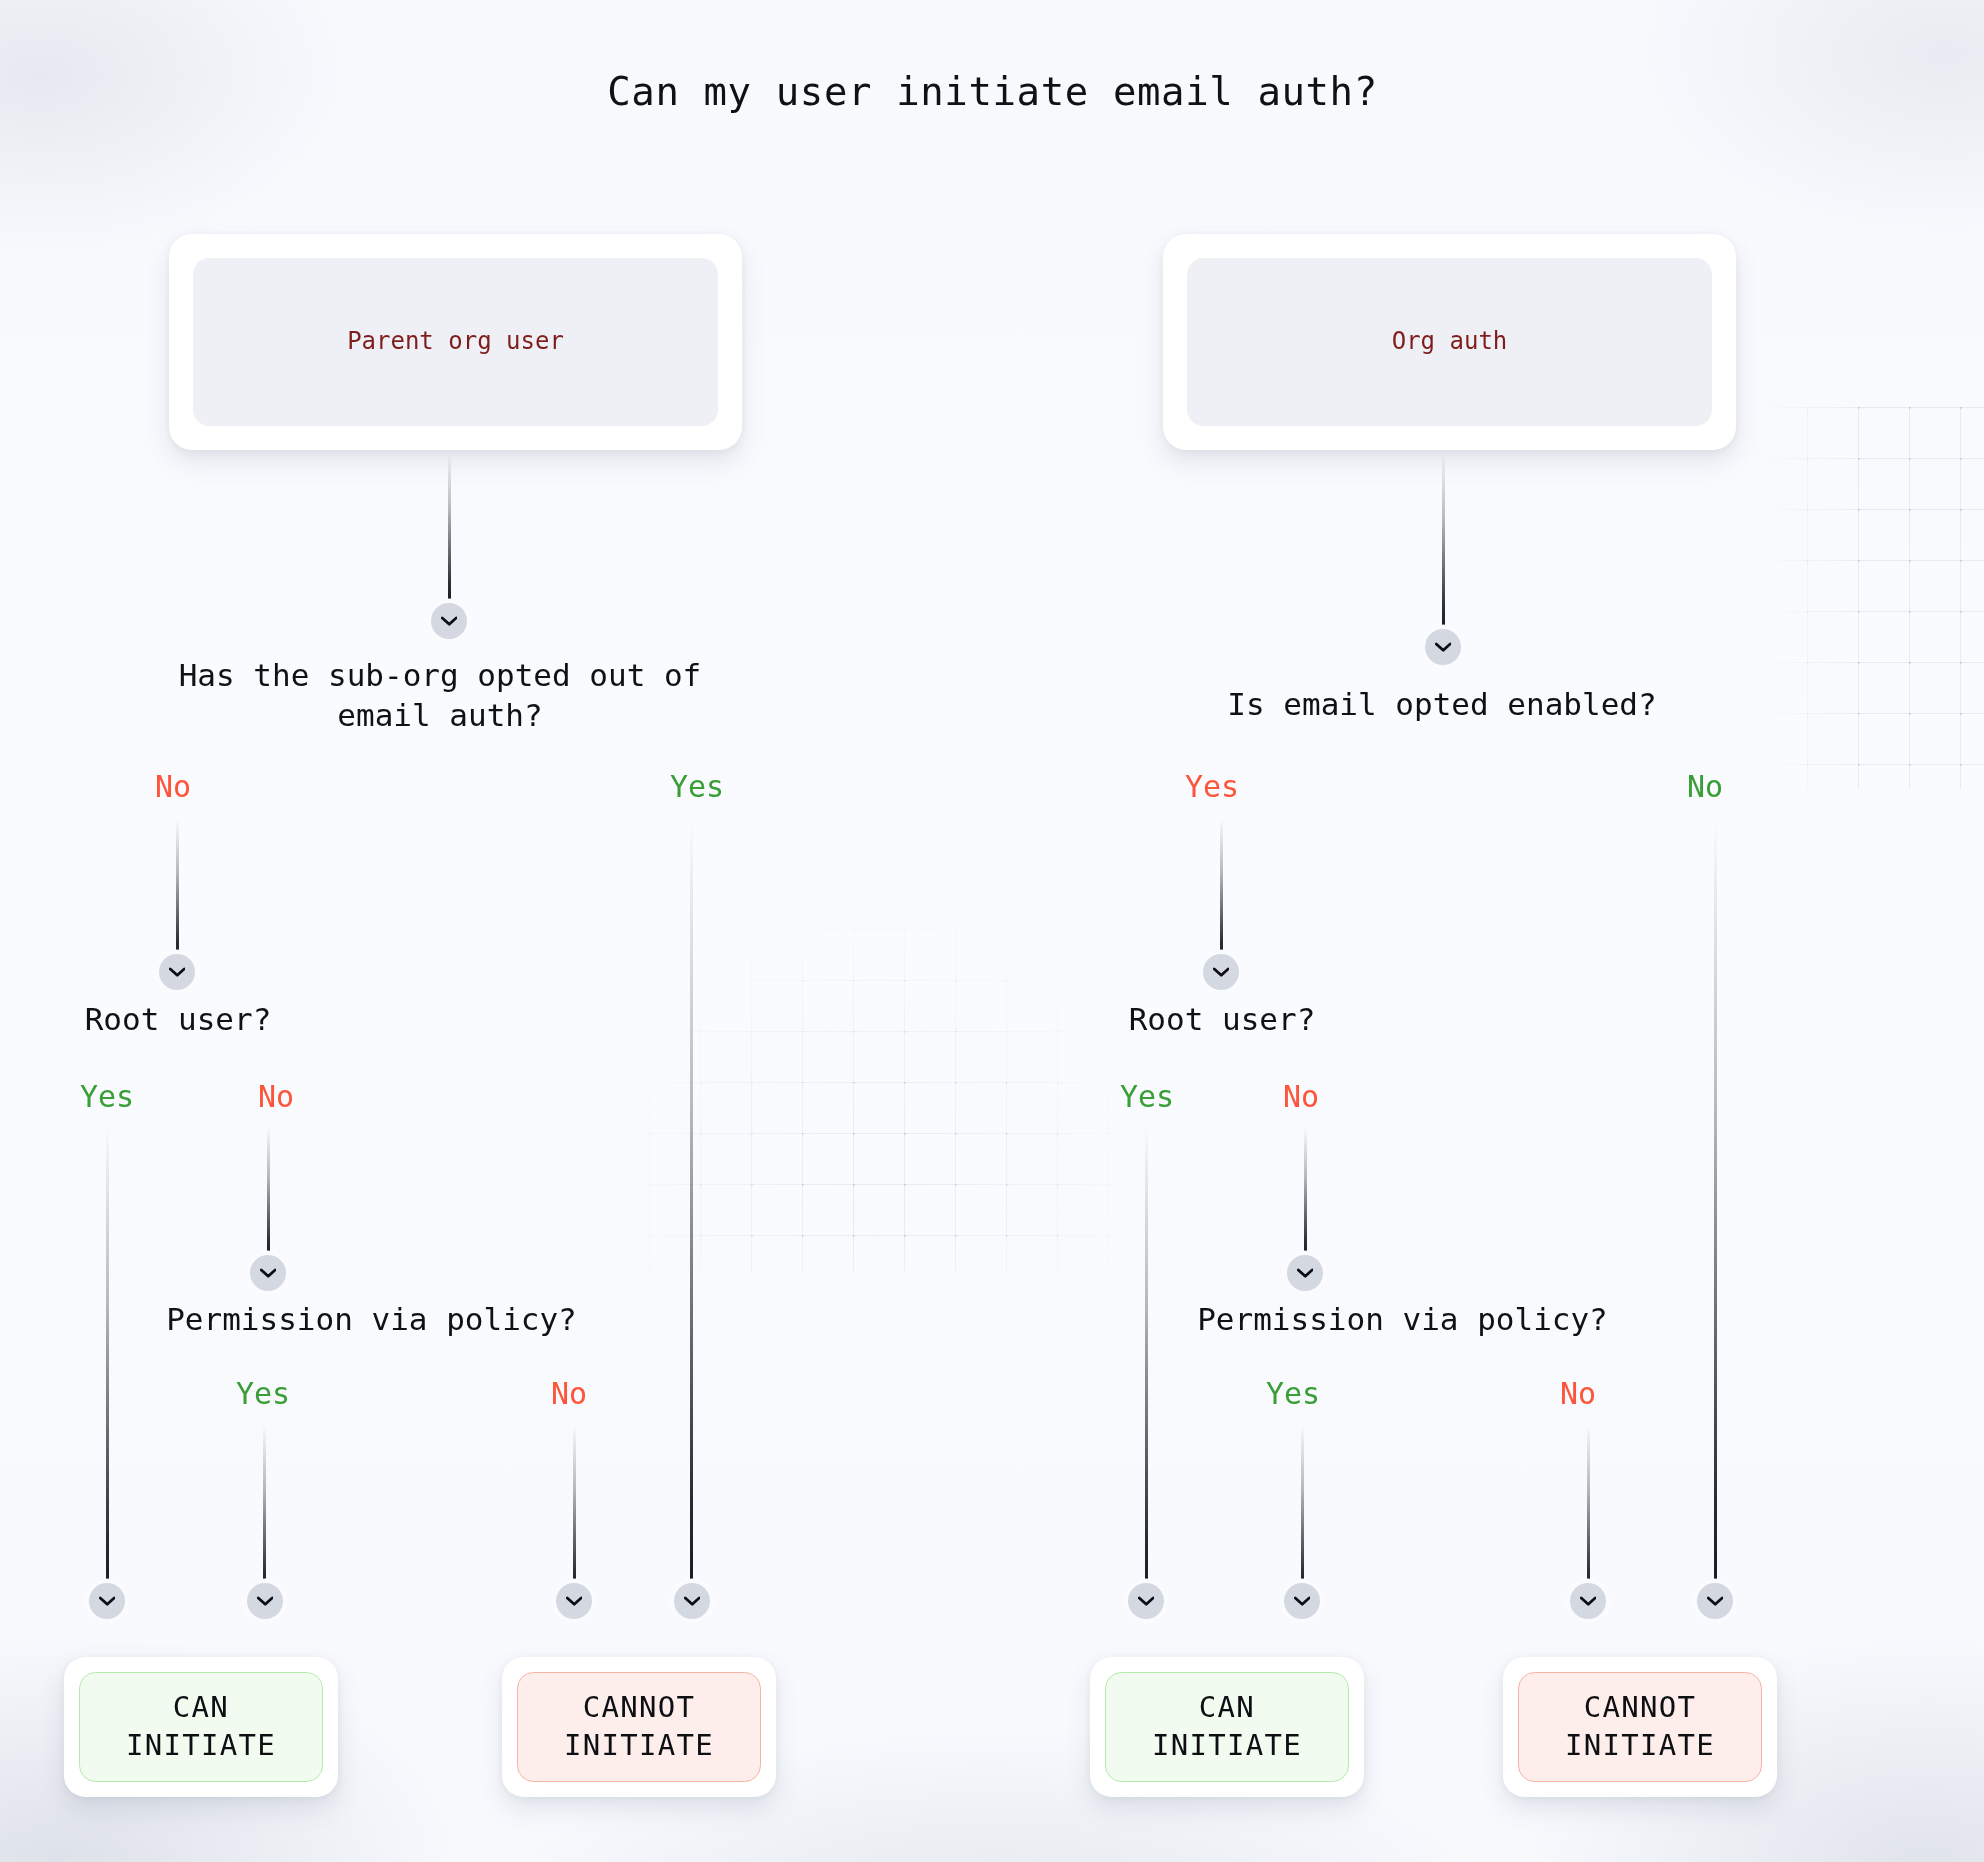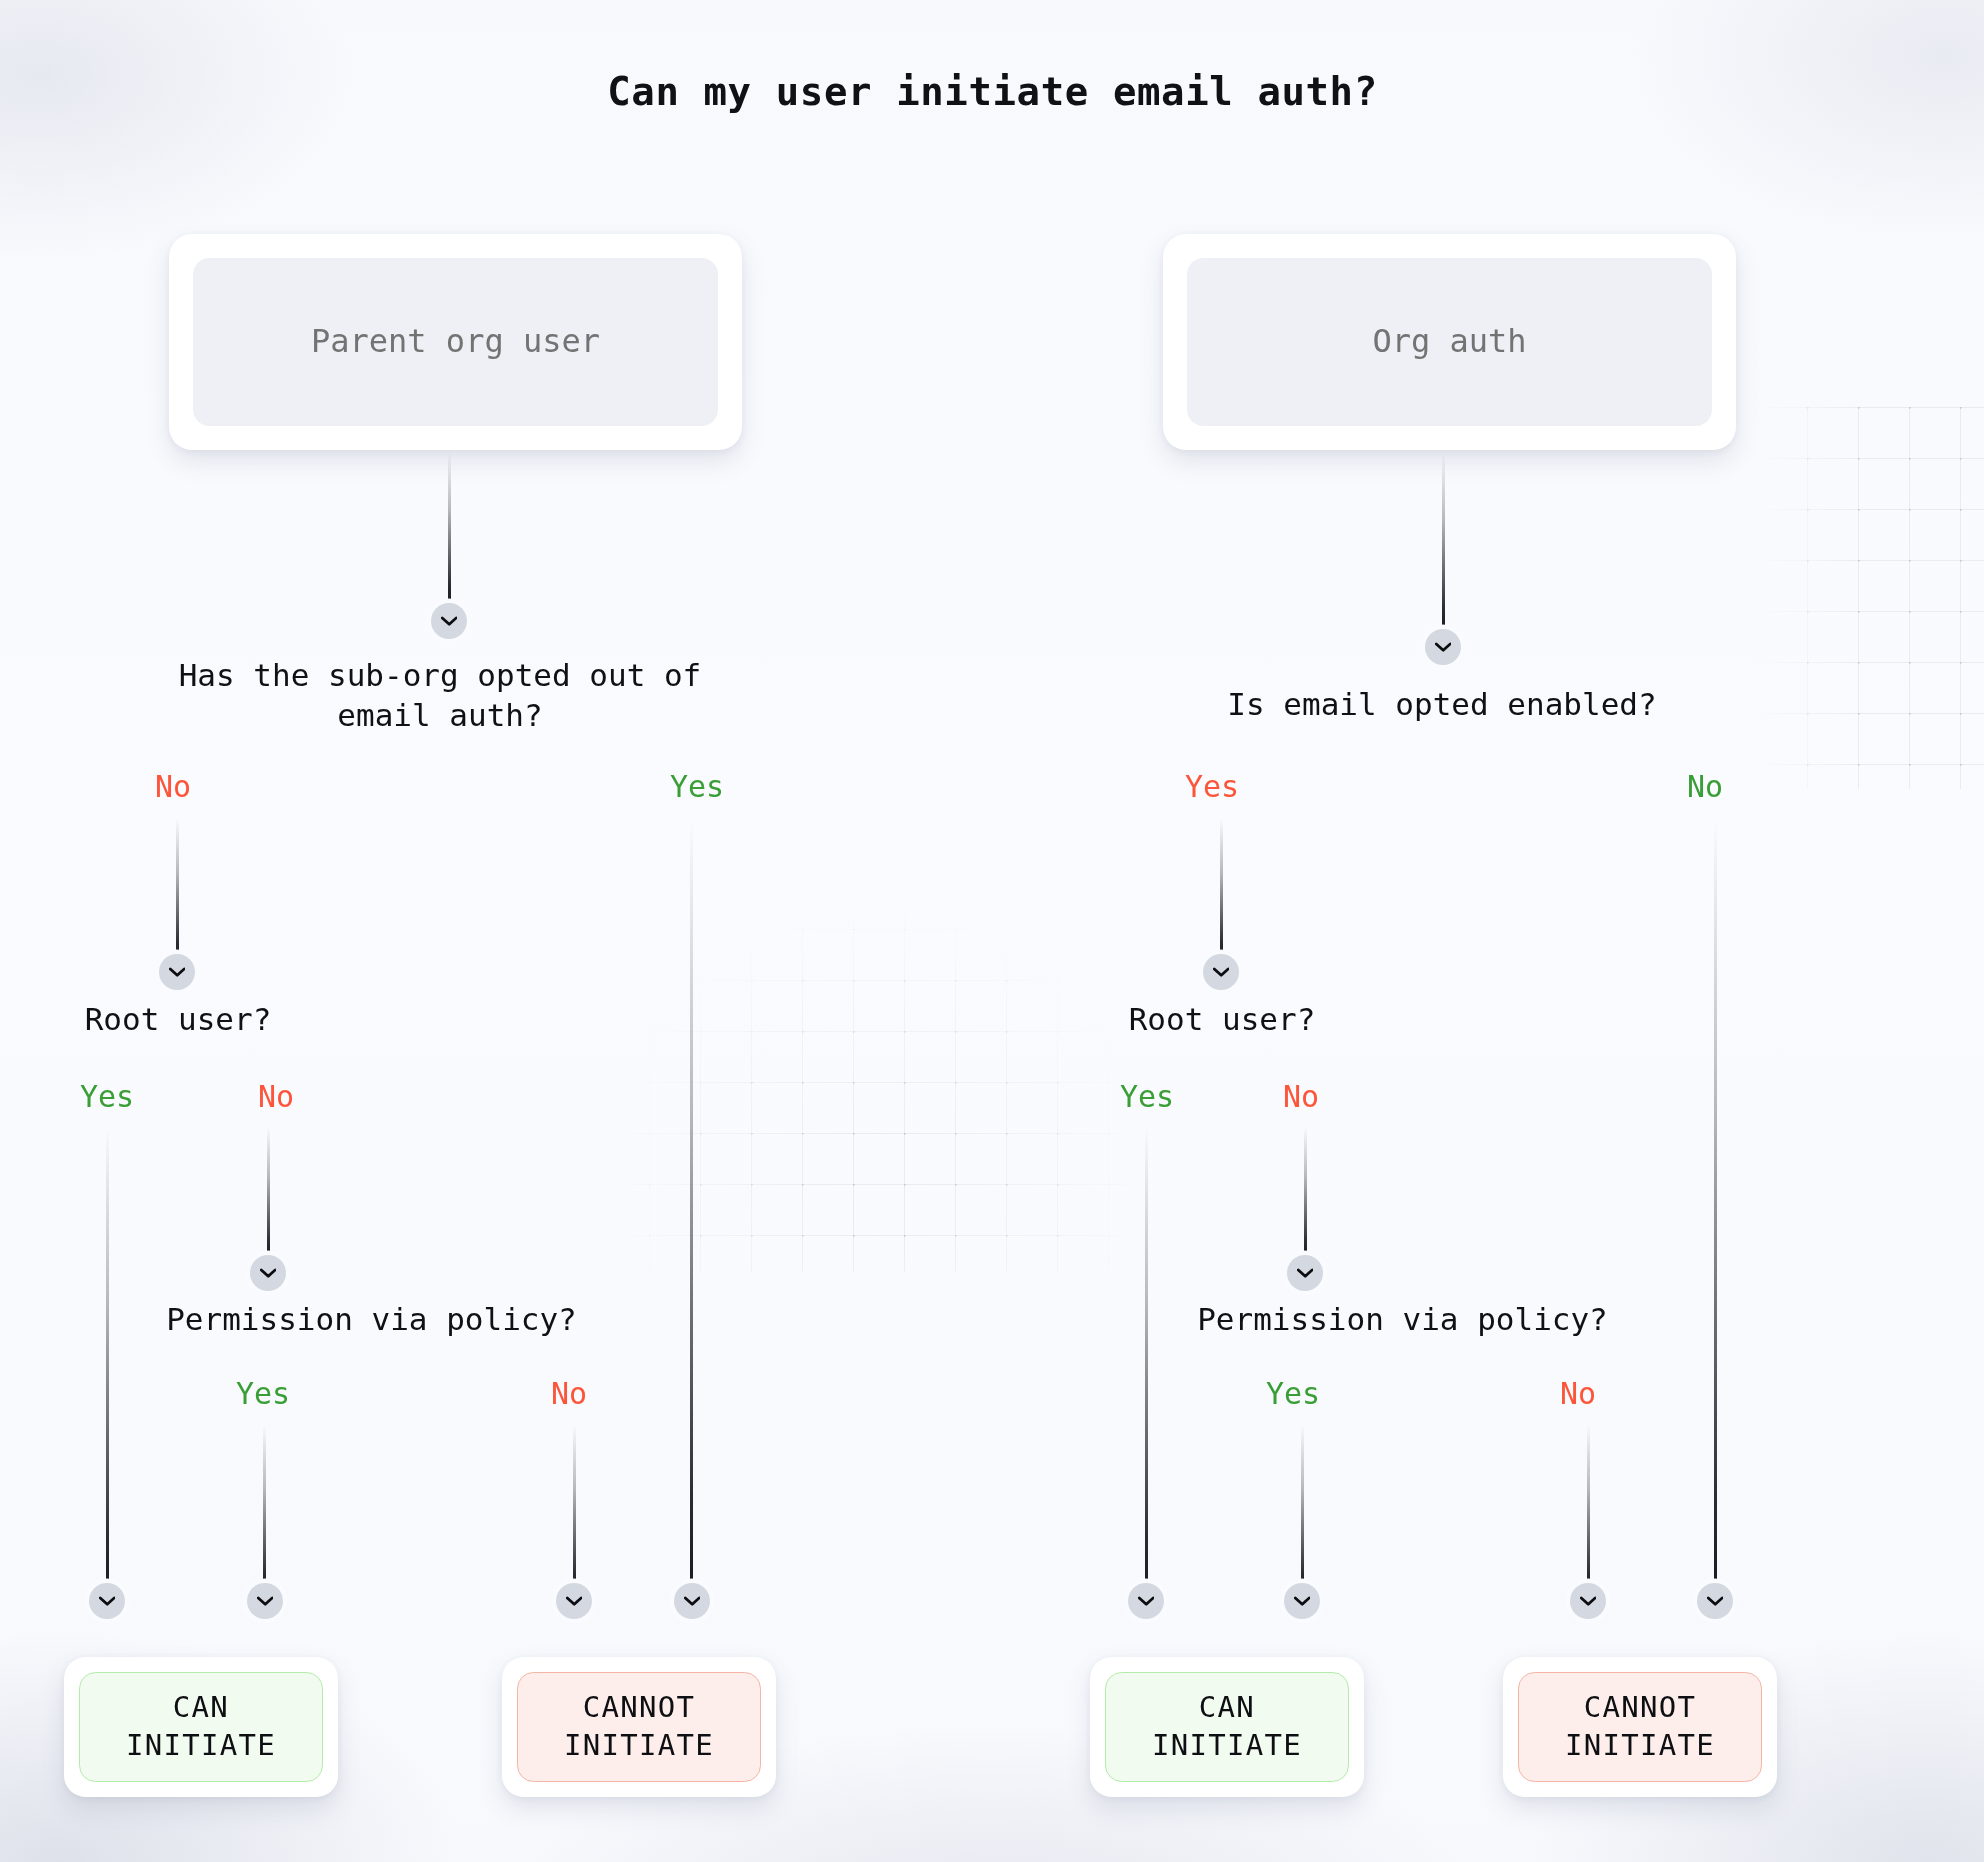--- a/index.html
+++ b/index.html
@@ -53,21 +53,21 @@
   
   #title {
     position: absolute;
     top: 69px;
     left: 0;
     width: 100%;
     text-align: center;
     font-size: 39px;
     letter-spacing: 0.6px;
     color: #101114;
-    font-weight: 700;
+    font-weight: 400;
   }
 
   
   .card {
     position: absolute;
     background: #ffffff;
     border-radius: 23px;
     box-shadow: 0 11.5px 24px rgba(90,100,125,0.14), 0 1.9px 6.4px rgba(90,100,125,0.07);
     display: flex;
     align-items: center;
@@ -83,21 +83,21 @@
     justify-content: center;
     text-align: center;
     box-sizing: border-box;
     line-height: 1.30;
   }
   .card-inner.neutral { background: #eef0f5; }
   .card-inner.pos     { background: #f2fbf0; border: 1.9px solid #b3ecaa; }
   .card-inner.neg     { background: #fdeeeb; border: 1.9px solid #f5b4a5; }
 
   .root-card  { width: 573px; height: 216px; padding: 24px; }
-  .root-label { font-size: 32px; color: #737373; }
+  .root-label { font-size: 24px; color: #7f1d1d; }
 
   .term-card  { width: 274px; height: 140px; padding: 15.3px; border-radius: 21.6px; }
   .term-label { font-size: 29px; color: #0e0f12; letter-spacing: 1.3px; }
 
   
   .question {
     position: absolute;
     text-align: center;
     font-size: 31px;
     color: #101114;

